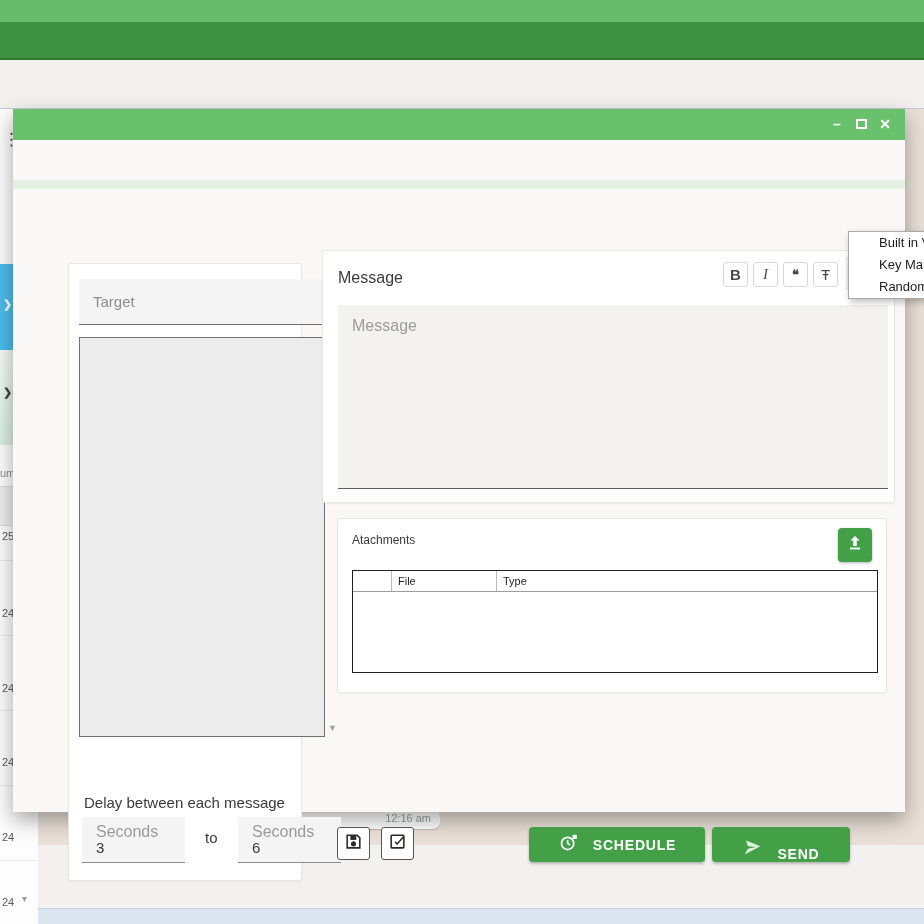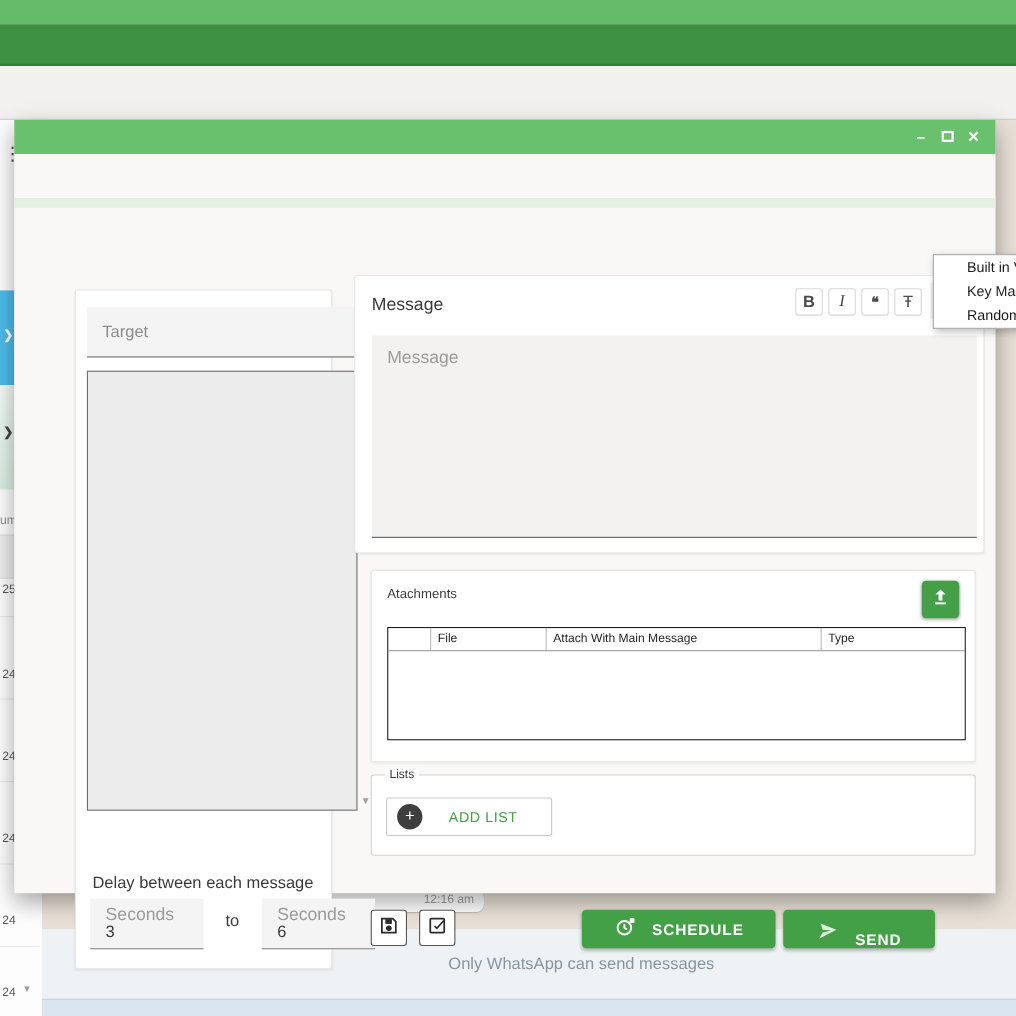--- a/index.html
+++ b/index.html
@@ -108,23 +108,20 @@
 
 <div id="screen">
 
   <div class="abs bar-light"></div>
   <div class="abs bar-dark"></div>
   <div class="abs bar-gray"></div>
 
   <div class="abs chat-bg"></div>
   <div class="abs bubble">
     <span class="bubble-time">12:16 am</span>
-  </div>
-  <div class="abs chat-footer">
-    <span class="footer-note">Only WhatsApp can send messages</span>
   </div>
   <div class="abs bottom-bar"></div>
 
   <div class="abs left-strip">
     <span class="strip-dots">⋮</span>
     <div class="blue-tab">
       <span class="chev">❯</span>
     </div>
     <div class="mint-tab">
       <span class="chev">❯</span>
@@ -194,33 +191,25 @@
             <svg width="20" height="20" viewBox="0 0 24 24">
                 <path d="M12 3.5l5.5 5.5h-3.4v6.5h-4.2V9H6.5z" fill="#fff"></path>
                 <rect x="6" y="17.5" width="12" height="2.2" fill="#fff"></rect>
               </svg>
           </span>
         </div>
         <div class="att-table">
           <div class="att-header">
             <div class="att-hcell hc0"></div>
             <div class="att-hcell hc1">File</div>
-            <div class="att-hcell hc2">Attach With Main Message</div>
             <div class="att-hcell hc3">Type</div>
           </div>
         </div>
       </div>
 
-      <div class="abs lists-box">
-        <span class="lists-legend">Lists</span>
-        <div class="addlist-btn">
-          <span class="plus-circle">+</span>
-          <span class="addlist-label">ADD LIST</span>
-        </div>
-      </div>
 
       <div class="tool-btn save-btn">
         <span>
           <svg width="19" height="19" viewBox="0 0 24 24">
               <path d="M4 4h12.5L20 7.5V20H4z" fill="none" stroke="#2b2b2b" stroke-width="2"></path>
               <rect x="8" y="4.5" width="7.5" height="5.5" fill="#2b2b2b"></rect>
               <circle cx="12" cy="15" r="3.2" fill="#2b2b2b"></circle>
             </svg>
         </span>
       </div>

